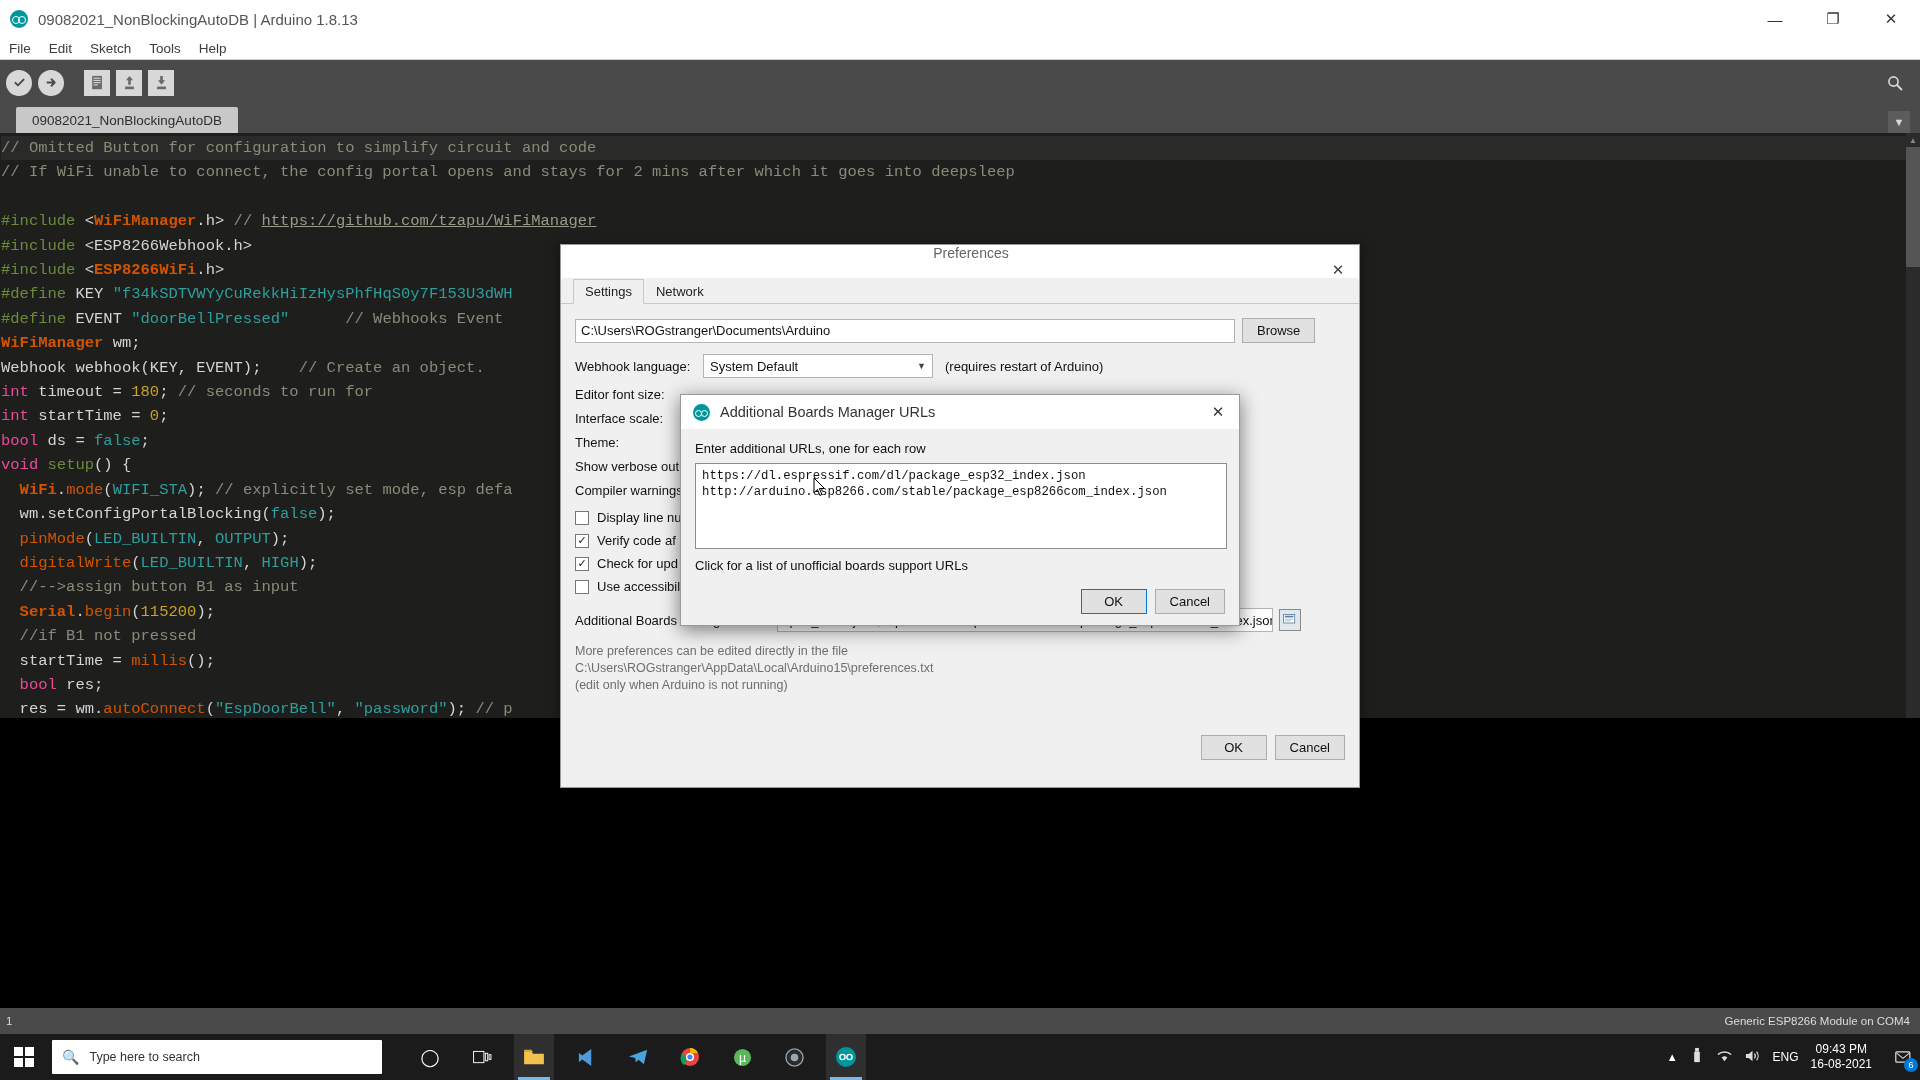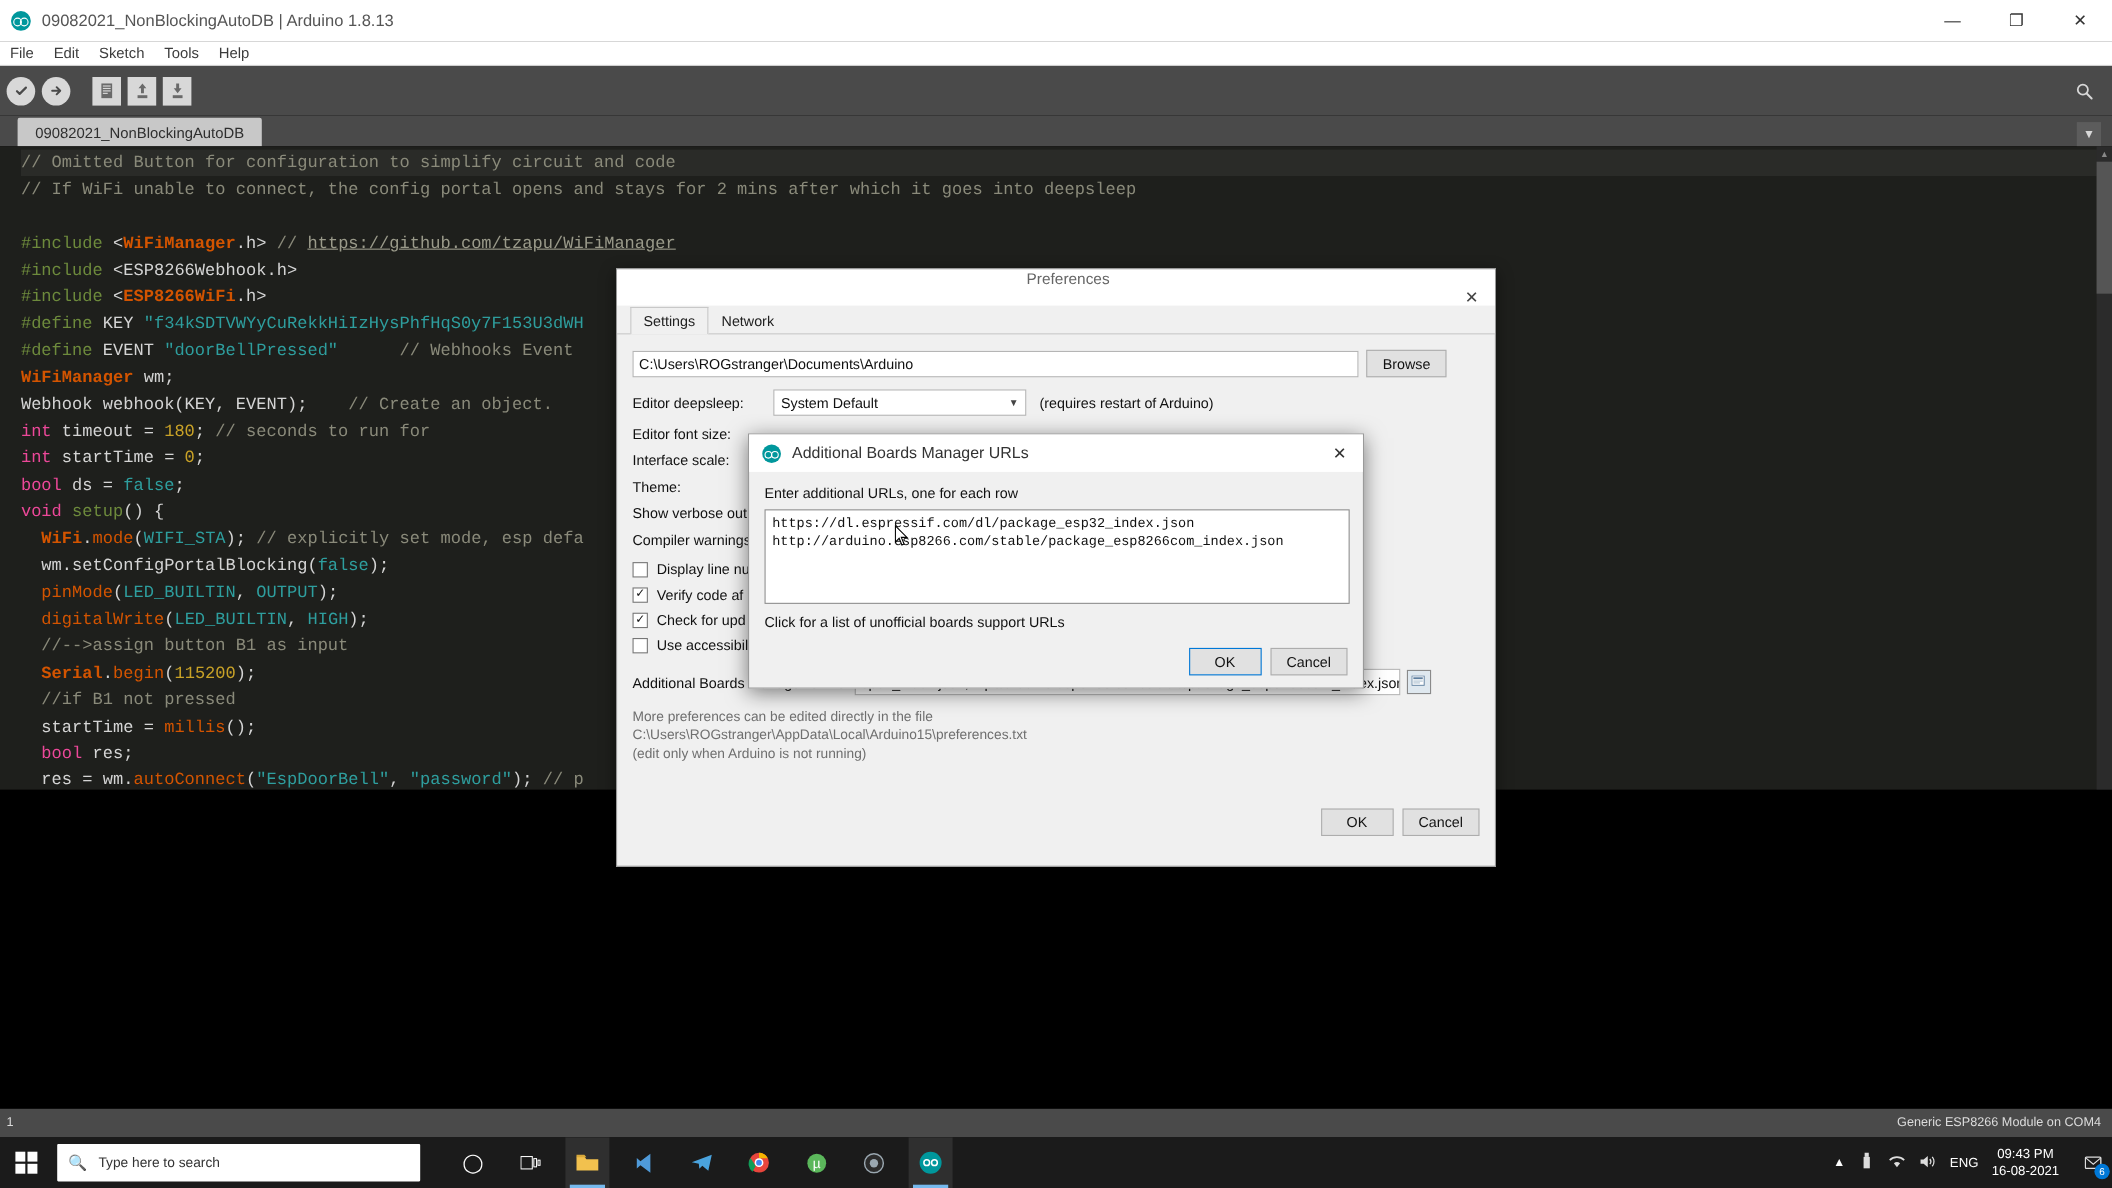--- a/index.html
+++ b/index.html
@@ -86,21 +86,21 @@
     align-items: center; justify-content: center; font-size: 11px;
   }
   
   .editor {
     position: absolute; left: 0; top: 133px; width: 1920px; height: 585px;
     background: #1e1f1c; overflow: hidden;
   }
   .code {
     font-family: "Liberation Mono", "DejaVu Sans Mono", monospace;
     font-size: 15.5px; line-height: 24.4px; color: #d4d4d4;
-    white-space: pre; padding-left: 19px; padding-top: 3px;
+    white-space: pre; padding-left: 1px; padding-top: 3px;
   }
   .code .cm { color: #8a8a7a; }        
   .code .pre { color: #6d8a3c; }       
   .code .kw { color: #ec4899; }        
   .code .lib { color: #d35400; font-weight: bold; } 
   .code .fn { color: #d35400; }        
   .code .str { color: #2e9e9e; }       
   .code .num { color: #c9a227; }       
   .code .const { color: #2e9e9e; }
   .code .plain { color: #d4d4d4; }
@@ -366,21 +366,21 @@
     <div class="prefs-tabs">
       <div class="ptab active">Settings</div>
       <div class="ptab">Network</div>
     </div>
     <div class="prefs-body">
       <div style="display:flex; align-items:center; margin-bottom:11px;">
         <div class="txtinput" style="width:660px;">C:\Users\ROGstranger\Documents\Arduino</div>
         <div class="btn" style="margin-left:7px;">Browse</div>
       </div>
       <div class="row">
-        <div class="lbl-col">Editor deepsleep:</div>
+        <div class="lbl-col">Webhook language:</div>
         <div class="select">
           <span>System Default</span>
           <span class="chev">▼</span>
         </div>
         <div class="lbl" style="margin-left:12px;">(requires restart of Arduino)</div>
       </div>
       <div class="row">
         <div class="lbl-col">Editor font size:</div>
       </div>
       <div class="row">

